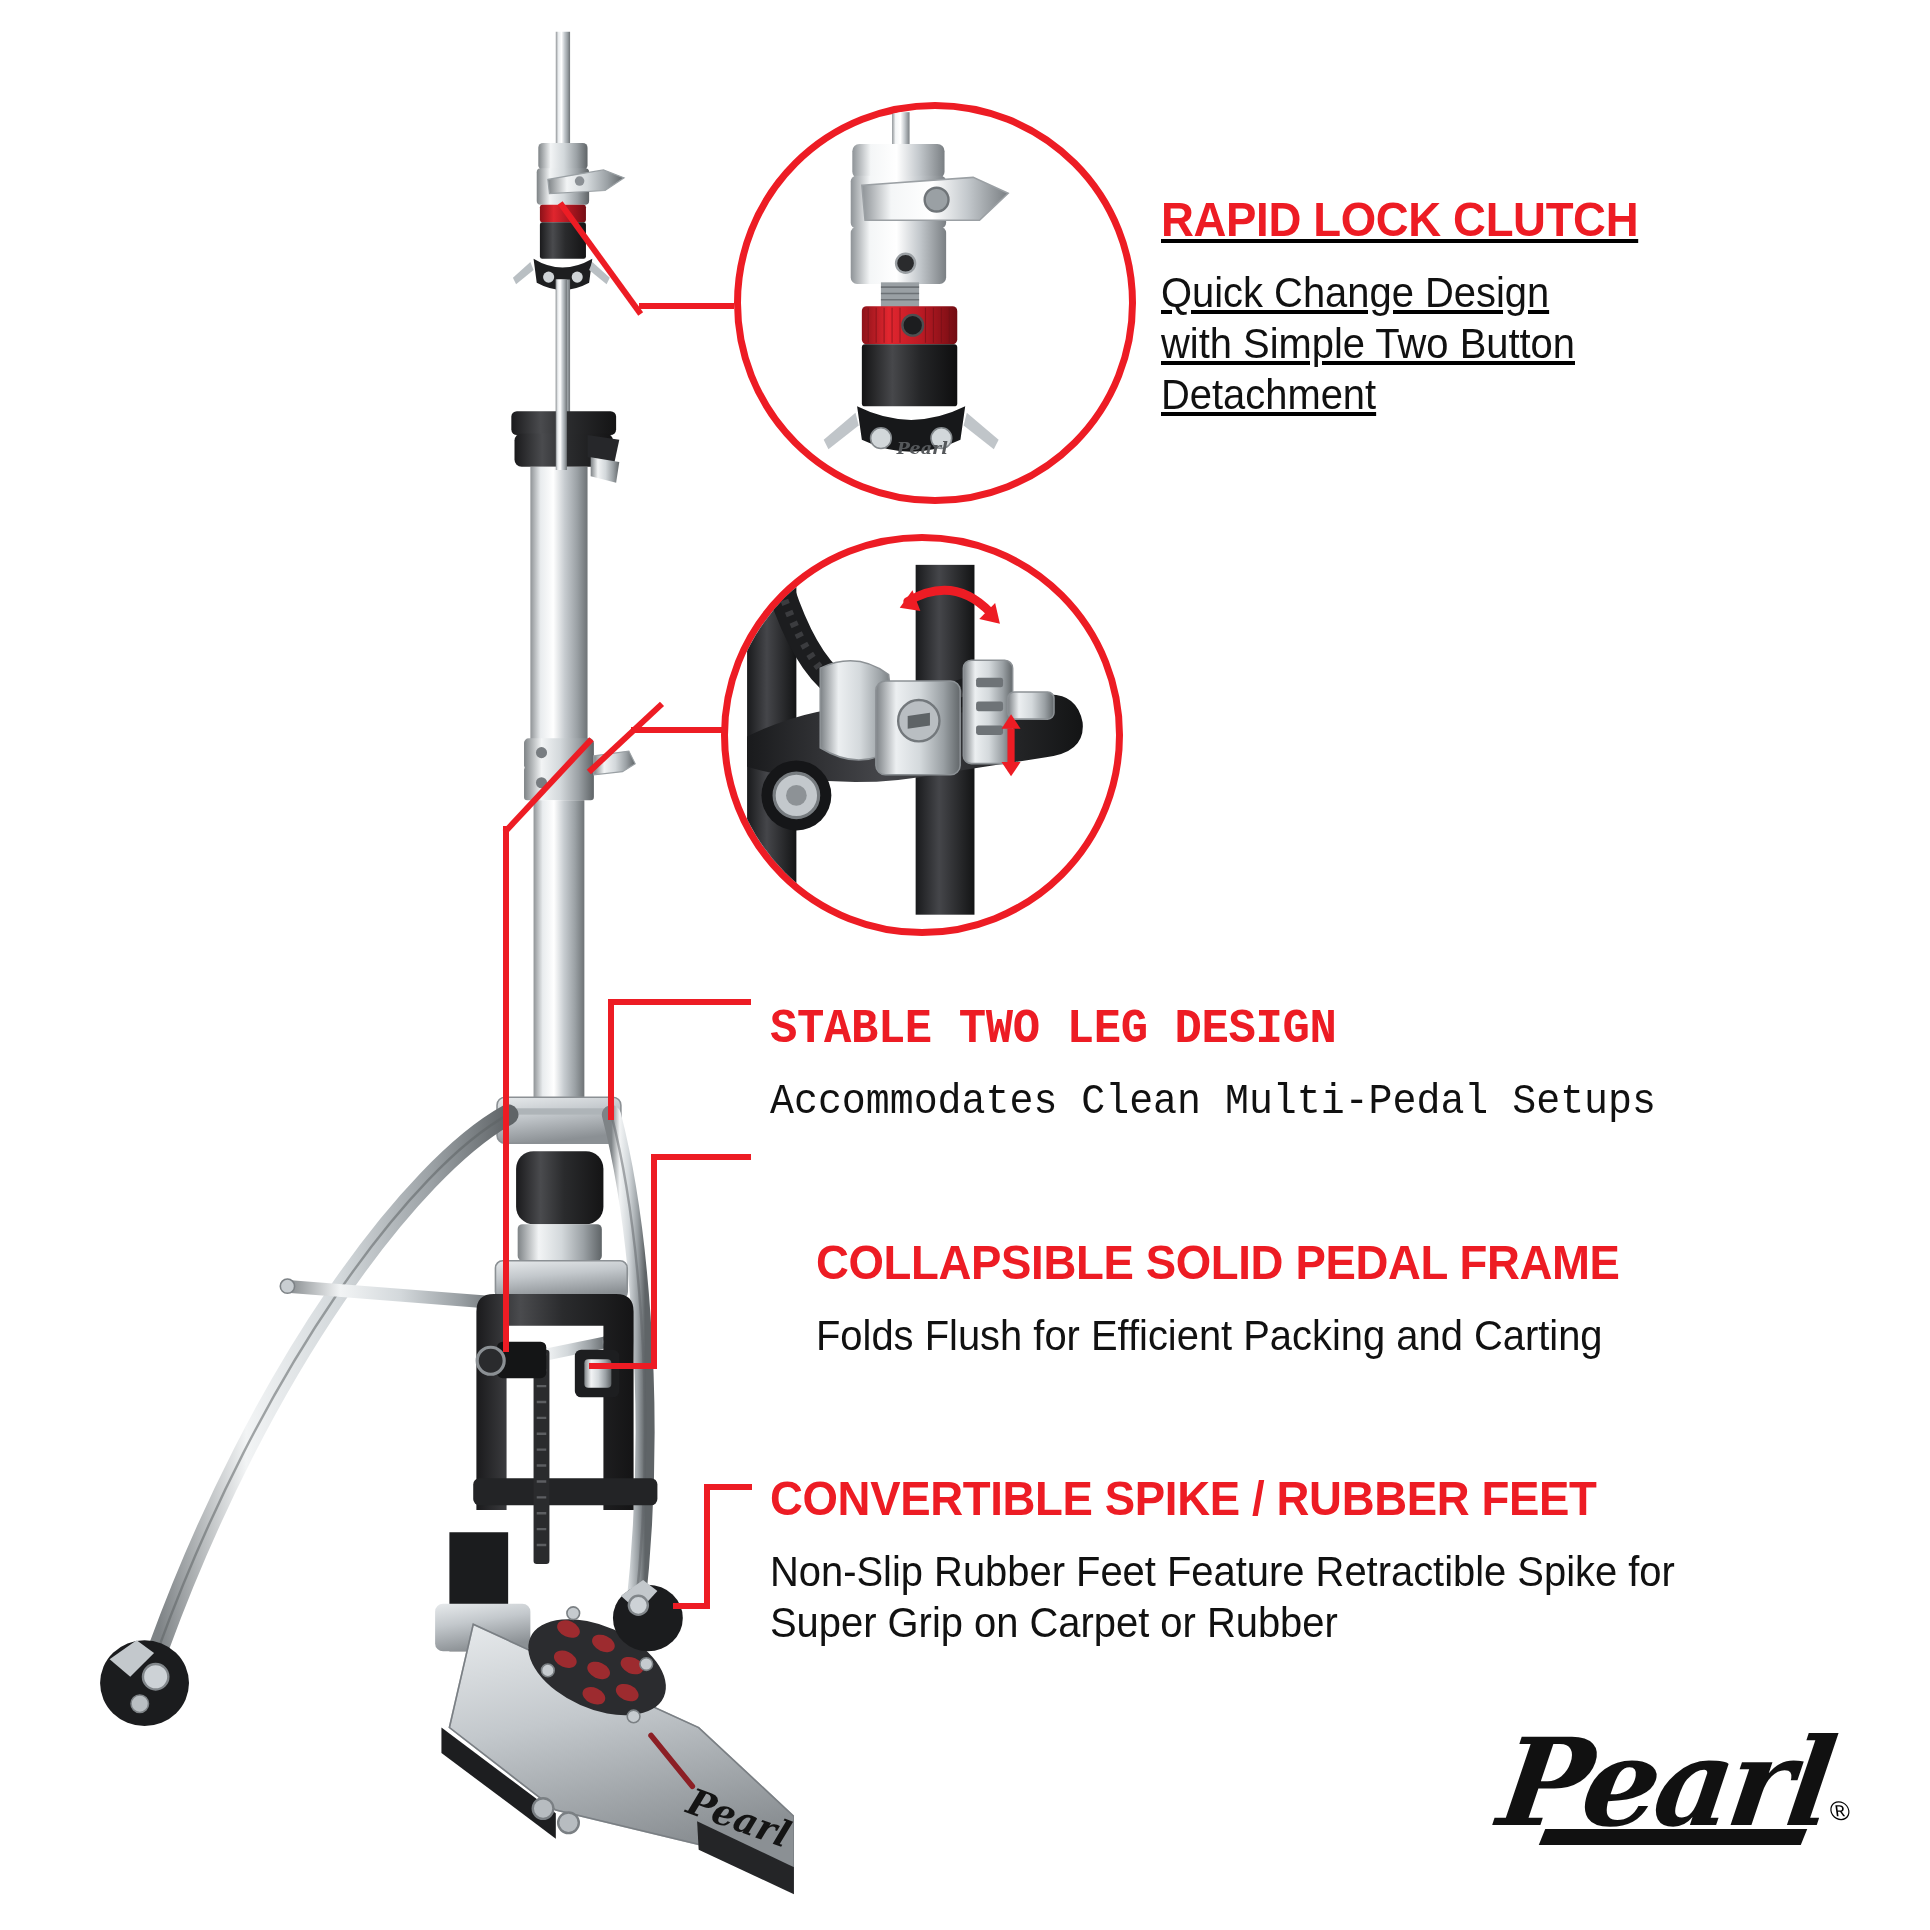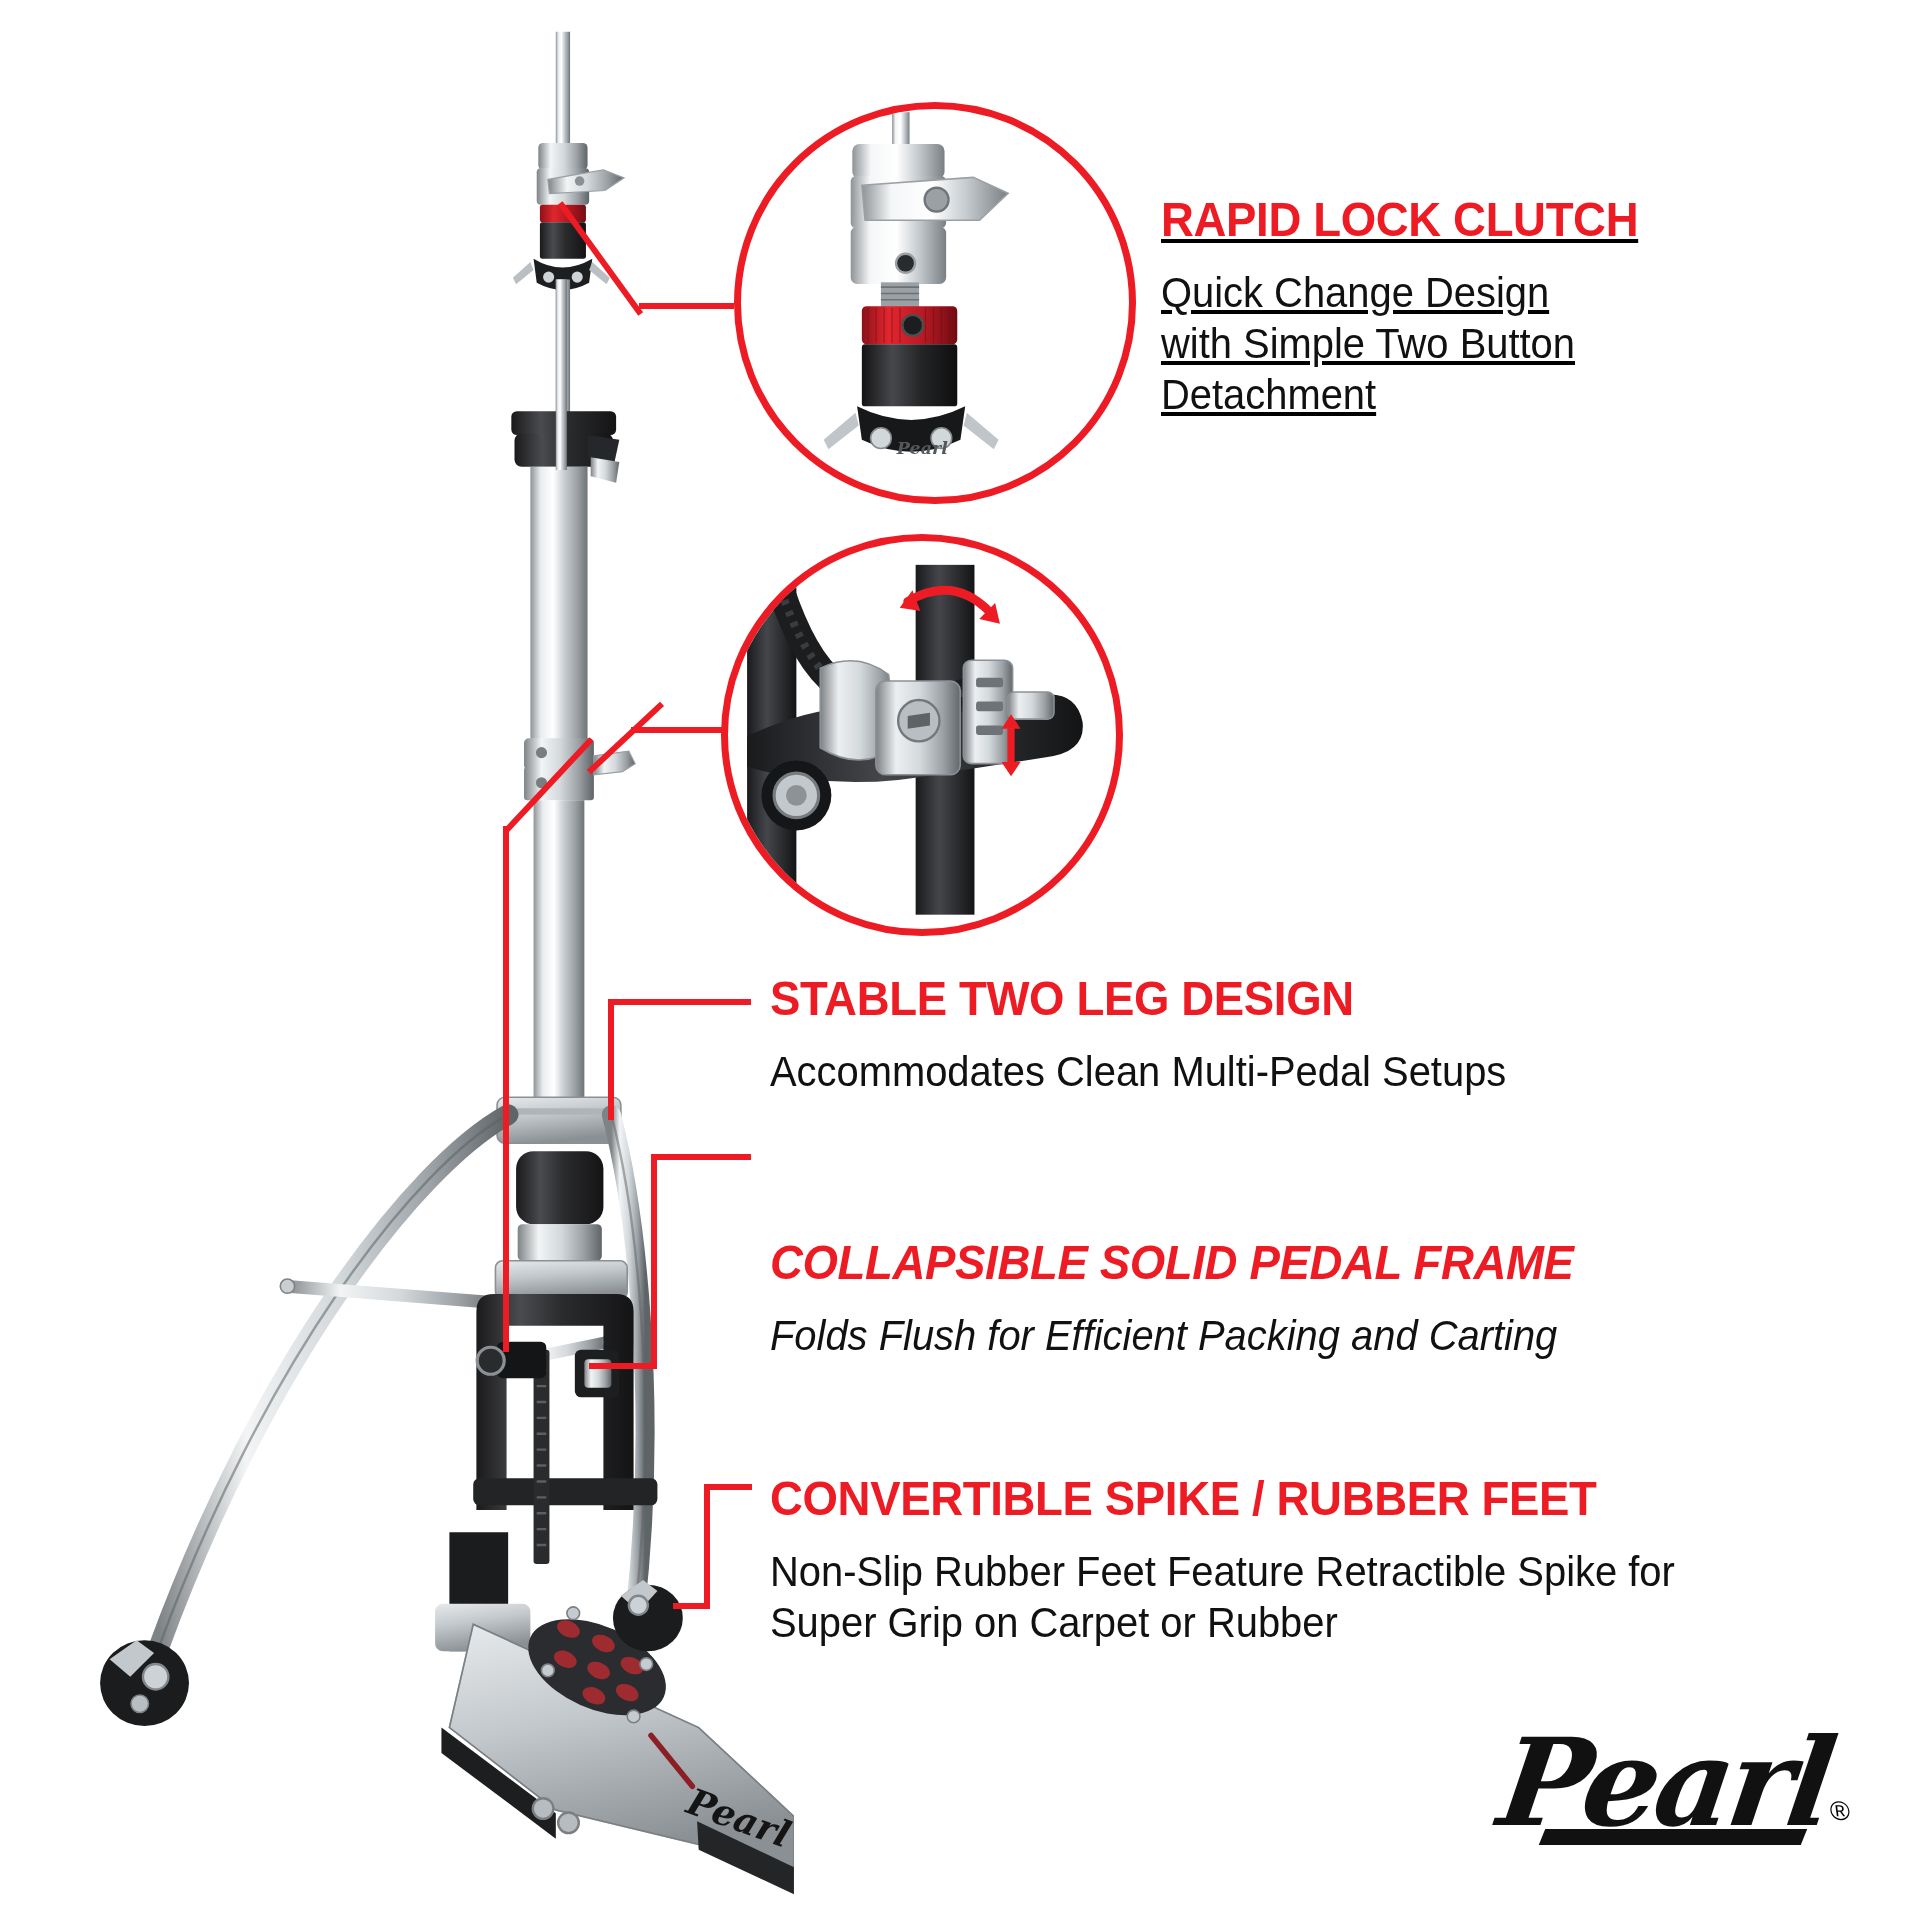--- a/index.html
+++ b/index.html
@@ -324,28 +324,28 @@
   <div class="callout" style="left:1161px;top:194px;text-decoration:underline;">
     <div class="ctitle">RAPID LOCK CLUTCH</div>
     <div class="cbody">
       <div>Quick Change Design</div>
       <div>with Simple Two Button</div>
       <div>Detachment</div>
     </div>
   </div>
 
 
-  <div class="callout" style="left:770px;top:973px;">
+  <div class="callout" style="left:770px;top:1004px;font-family:Liberation Mono, monospace;">
     <div class="ctitle">STABLE TWO LEG DESIGN</div>
     <div class="cbody">
       <div>Accommodates Clean Multi-Pedal Setups</div>
     </div>
   </div>
 
-  <div class="callout" style="left:770px;top:1237px;font-style:italic;">
+  <div class="callout" style="left:816px;top:1237px;">
     <div class="ctitle">COLLAPSIBLE SOLID PEDAL FRAME</div>
     <div class="cbody">
       <div>Folds Flush for Efficient Packing and Carting</div>
     </div>
   </div>
 
   <div class="callout" style="left:770px;top:1473px;">
     <div class="ctitle">CONVERTIBLE SPIKE / RUBBER FEET</div>
     <div class="cbody">
       <div>Non-Slip Rubber Feet Feature Retractible Spike for</div>

